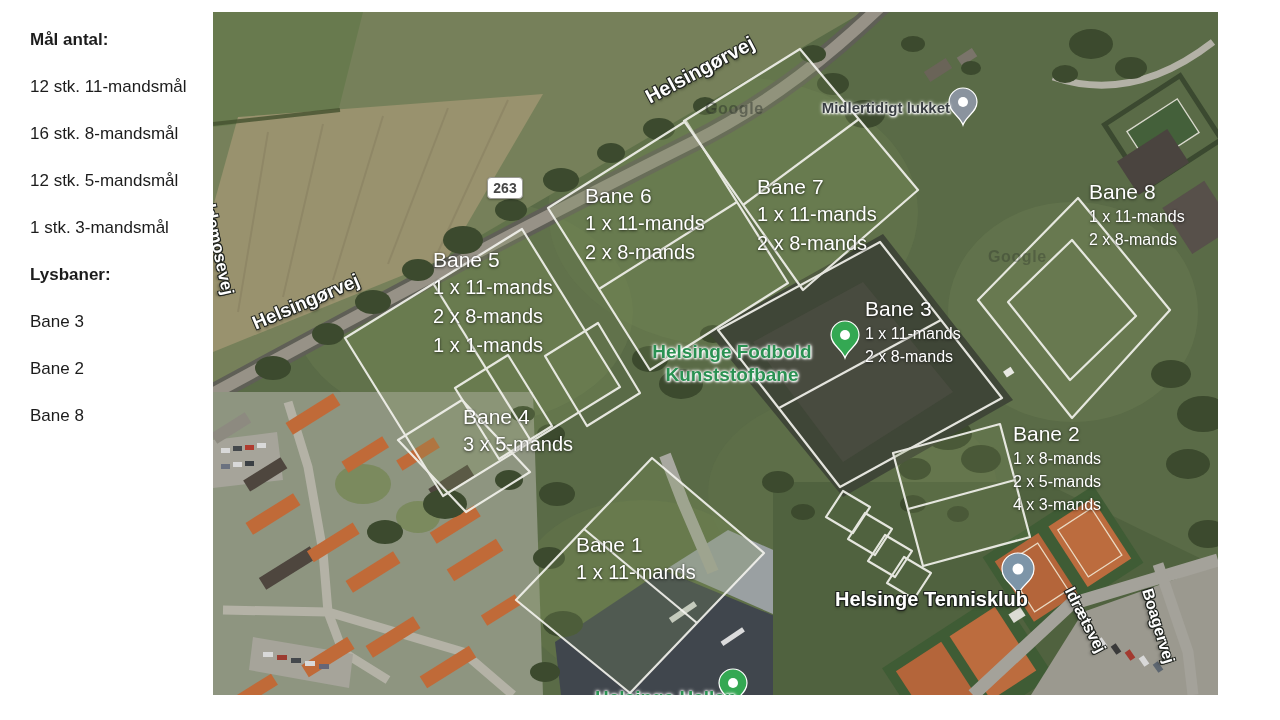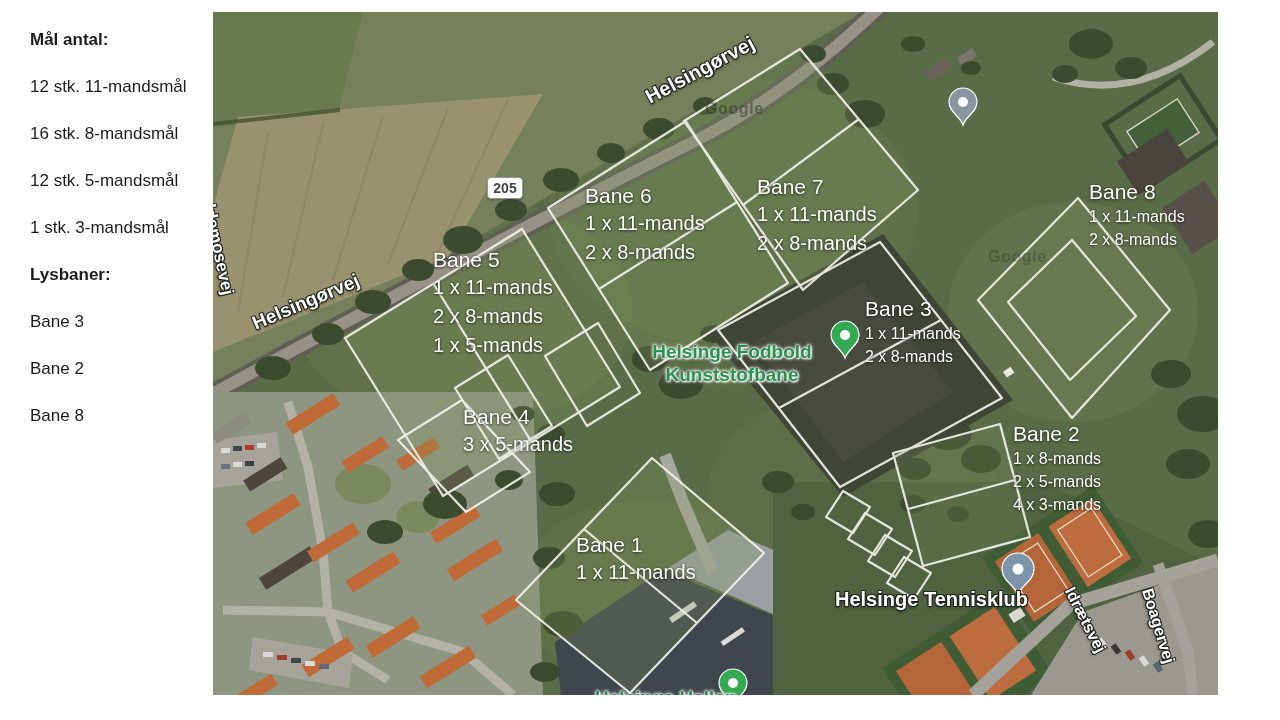--- a/index.html
+++ b/index.html
@@ -267,36 +267,37 @@
     </svg>
 
     <div class="lbl wm" style="left:492px;top:88px">Google</div>
     <div class="lbl wm" style="left:775px;top:236px;opacity:.7">Google</div>
 
     <div class="lbl road" style="left:487px;top:58px;font-size:20px;transform:translate(-50%,-50%) rotate(-28deg)">Helsingørvej</div>
     <div class="lbl road" style="left:93px;top:290px;font-size:19px;transform:translate(-50%,-50%) rotate(-23deg)">Helsingørvej</div>
     <div class="lbl road" style="left:4px;top:233px;font-size:17px;transform:translate(-50%,-50%) rotate(78deg)">eldemosevej</div>
     <div class="lbl road" style="left:872px;top:608px;font-size:16px;transform:translate(-50%,-50%) rotate(63deg)">Idrætsvej</div>
     <div class="lbl road" style="left:945px;top:614px;font-size:16px;transform:translate(-50%,-50%) rotate(73deg)">Boagervej</div>
-    <div class="lbl badge" style="left:274px;top:165px">205</div>
+    <div class="lbl badge" style="left:274px;top:165px">263</div>
 
     <div class="lbl poi-dark" style="left:437px;top:85px;width:300px;font-size:19px;line-height:22px">
+      <div class="sub">Midlertidigt lukket</div>
     </div>
     <div class="lbl poi-green" style="left:419px;top:328px;width:200px;font-size:19px;line-height:23px">
       <div>Helsinge Fodbold</div>
       <div>Kunststofbane</div>
     </div>
     <div class="lbl road" style="left:622px;top:576px;font-size:20px">Helsinge Tennisklub</div>
     <div class="lbl poi-green" style="left:382px;top:675px;font-size:19px;text-align:left">Helsinge Hallen</div>
 
     <div class="lbl flabel" style="left:220px;top:234px">
       <div class="ftitle">Bane 5</div>
       <div class="fline">1 x 11-mands</div>
       <div class="fline">2 x 8-mands</div>
-      <div class="fline">1 x 5-mands</div>
+      <div class="fline">1 x 1-mands</div>
     </div>
     <div class="lbl flabel" style="left:372px;top:170px">
       <div class="ftitle">Bane 6</div>
       <div class="fline">1 x 11-mands</div>
       <div class="fline">2 x 8-mands</div>
     </div>
     <div class="lbl flabel" style="left:544px;top:161px">
       <div class="ftitle">Bane 7</div>
       <div class="fline">1 x 11-mands</div>
       <div class="fline">2 x 8-mands</div>

